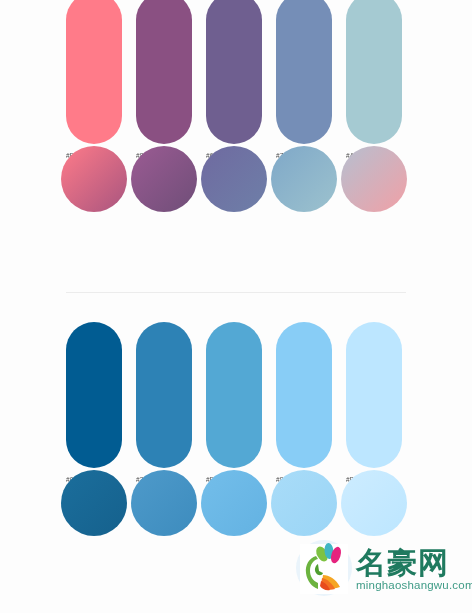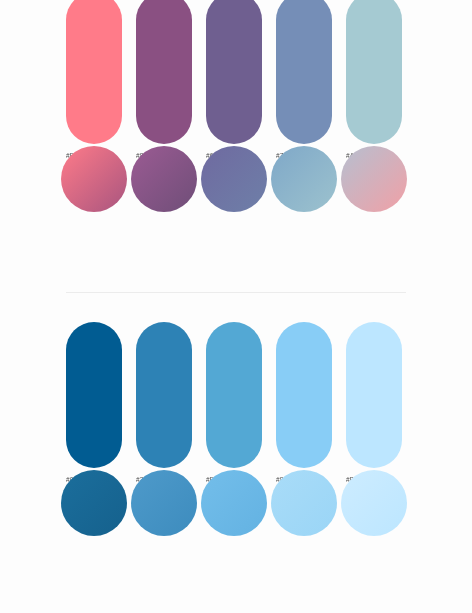--- a/index.html
+++ b/index.html
@@ -242,14 +242,34 @@
       </div>
       <div class="circle-wrap" style="left:271px;">
         <div class="circle" style="background: linear-gradient(135deg, rgb(169, 220, 248) 0%, rgb(154, 213, 246) 100%);"></div>
       </div>
       <div class="circle-wrap" style="left:341px;">
         <div class="circle" style="background: linear-gradient(135deg, rgb(205, 236, 255) 0%, rgb(188, 230, 255) 100%);"></div>
       </div>
     </div>
   </div>
 
+  <div class="watermark">
+    <div class="wm-badge">
+      <div class="wm-disc"></div>
+      <div class="wm-card"></div>
+      <svg width="52" height="54" viewBox="0 0 52 54">
+        <path d="M18 14 C11 16 7 23 8 31 C9 39 14 45 20 47 L20 41 C15 39 12 34 12 29 C12 23 15 18 20 17 Z" fill="#6cb33f"></path>
+        <path d="M20 22 C17 24 16 28 18 31 C20 34 24 34 25 31 L21 29 Z" fill="#4f9e2f"></path>
+        <ellipse cx="24" cy="12" rx="5" ry="8" transform="rotate(-28 24 12)" fill="#7ec242"></ellipse>
+        <ellipse cx="31" cy="9" rx="4.5" ry="8" transform="rotate(-6 31 9)" fill="#3fb6c4"></ellipse>
+        <ellipse cx="38" cy="13" rx="4.5" ry="8.5" transform="rotate(18 38 13)" fill="#e5237e"></ellipse>
+        <path d="M25 33 C31 33 38 37 42 45 C35 48 28 46 24 41 Z" fill="#f5a623"></path>
+        <path d="M24 36 C29 37 34 41 37 47 C31 49 26 47 23 43 Z" fill="#f37021"></path>
+        <path d="M23 39 C26 40 30 43 32 48 C28 49 24 47 22 44 Z" fill="#e84c1d"></path>
+      </svg>
+    </div>
+    <div class="wm-text">
+      <div class="wm-cn">名豪网</div>
+      <div class="wm-url">minghaoshangwu.com</div>
+    </div>
+  </div>
 
 </div>
 
 </body></html>

